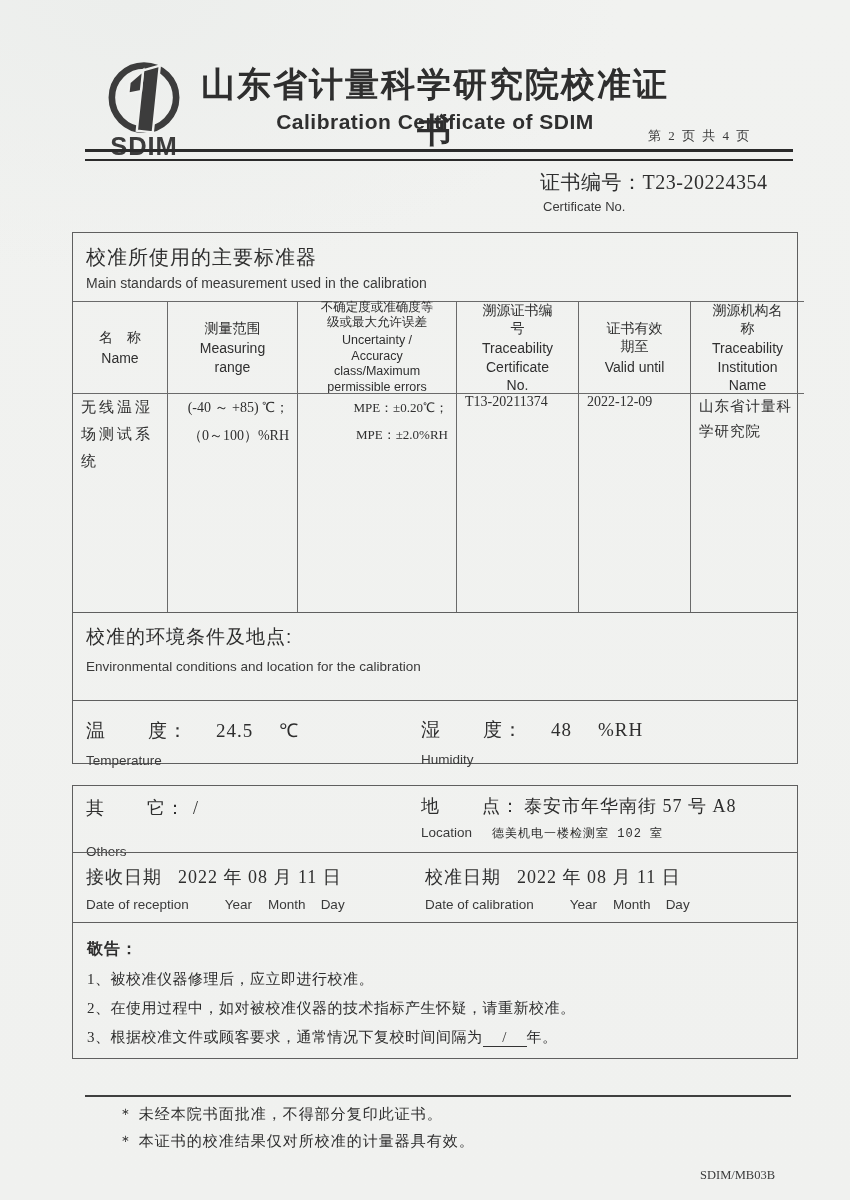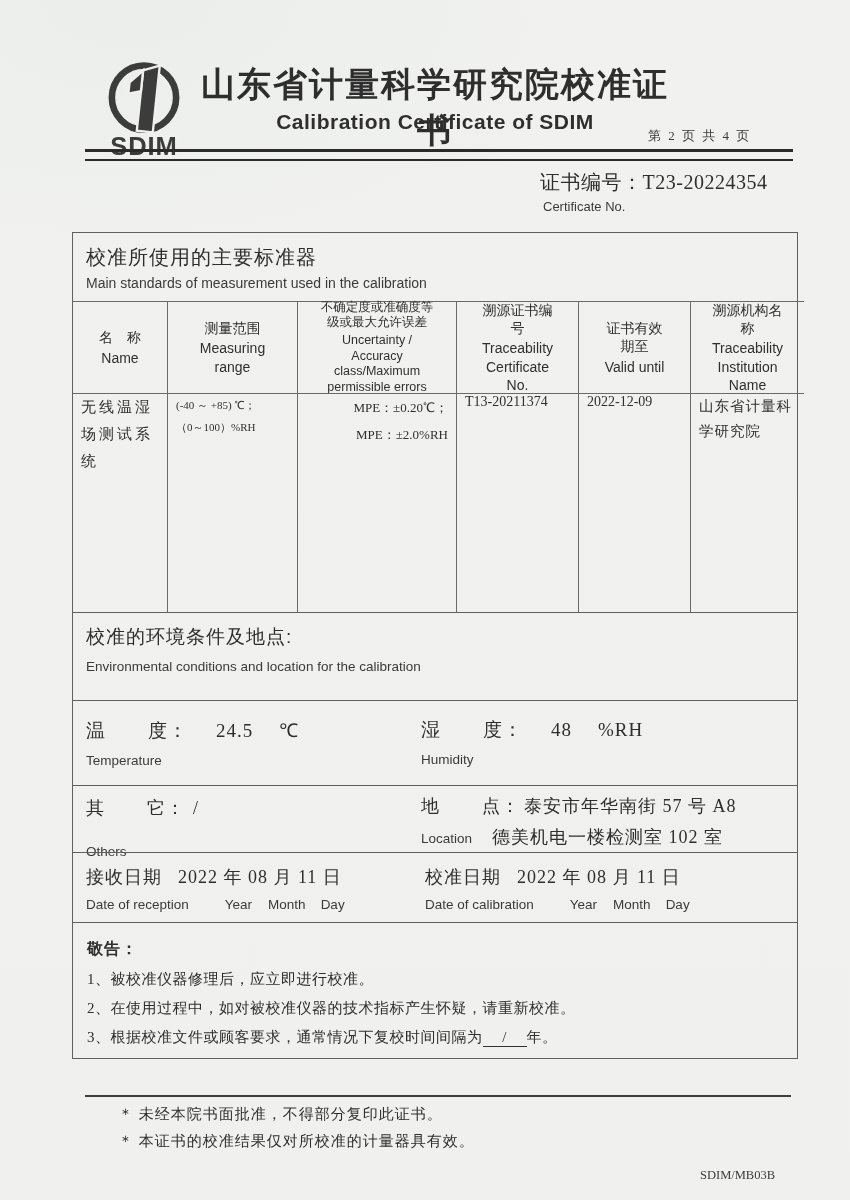--- a/index.html
+++ b/index.html
@@ -36,21 +36,21 @@
   .cert-no{
     position:absolute;left:540px;top:169px;
     font-family:"Liberation Serif",serif;font-size:20px;color:#2e2e2e;letter-spacing:0.5px;
   }
   .cert-no-en{position:absolute;left:543px;top:199px;font-size:13px;color:#3a3a3a;}
 
   
   .box{position:absolute;left:72px;width:726px;border:1px solid #5f5f5f;box-sizing:border-box;}
   .box-a{top:232px;height:381px;}
   .box-b{top:612px;height:89px;}
-  .box-c{top:700px;height:86px;}
+  .box-c{top:700px;height:64px;}
   .box-d{top:785px;height:68px;}
   .box-e{top:852px;height:71px;}
   .box-f{top:922px;height:137px;}
 
   
   .sec-title-cn{padding:11px 13px 0;font-size:20px;letter-spacing:1px;color:#2e2e2e;}
   .sec-title-en{padding:4px 13px 0;font-size:14px;color:#3a3a3a;}
 
   
   .std-table{
@@ -60,36 +60,36 @@
     grid-template-rows:92px 1fr;
   }
   .std-table .cell{border-top:1px solid #6a6a6a;border-left:1px solid #6a6a6a;box-sizing:border-box;}
   .std-table .cell.c0{border-left:none;}
   .hcell{display:flex;flex-direction:column;justify-content:center;align-items:center;
          text-align:center;font-size:14px;line-height:1.3;padding:3px 21px;color:#2f2f2f;}
   .hcell .en{margin-top:2px;}
   .hcell.small{font-size:12.5px;line-height:1.25;}
   .dcell{padding:0 8px;font-size:14px;color:#2f2f2f;}
   .dcell.name{font-family:"Liberation Serif",serif;font-size:15px;letter-spacing:3px;line-height:1.8;}
-  .dcell.range{font-family:"Liberation Serif",serif;font-size:11px;line-height:2.0;}
+  .dcell.range{font-family:"Liberation Serif",serif;font-size:14px;line-height:2.0;text-align:right;}
   .dcell.mpe{font-family:"Liberation Serif",serif;font-size:13px;line-height:2.1;text-align:right;}
   .dcell.mono-ish{font-family:"Liberation Serif",serif;font-size:14px;}
   .dcell.inst{font-family:"Liberation Serif",serif;font-size:14.5px;letter-spacing:1px;line-height:1.75;}
 
   
   .pane{position:absolute;top:16px;}
   .pane.left{left:13px;}
   .pane.right{left:348px;}
   .env-line{font-size:19px;color:#2e2e2e;letter-spacing:1px;white-space:nowrap;}
   .env-line .gap{margin-left:42px;}
   .env-line .val{font-family:"Liberation Serif",serif;margin-left:28px;}
   .env-line .unit{font-family:"Liberation Serif",serif;margin-left:26px;}
   .env-en{font-size:13.5px;color:#3a3a3a;margin-top:9px;}
   .loc-line2{font-size:13.5px;color:#3a3a3a;margin-top:7px;white-space:nowrap;}
-  .loc-line2 .val2{font-family:Liberation Serif, serif;font-size:18px;color:#2e2e2e;margin-left:20px;letter-spacing:1px;}
+  .loc-line2 .val2{font-family:Liberation Mono, monospace;font-size:12px;color:#2e2e2e;margin-left:20px;letter-spacing:1px;}
 
   
   .date-line{font-size:18px;color:#2e2e2e;letter-spacing:1px;white-space:nowrap;}
   .date-line .dval{font-family:"Liberation Serif",serif;margin-left:16px;}
   .date-en{font-size:13.5px;color:#3a3a3a;margin-top:8px;white-space:nowrap;}
   .date-en .w1{margin-left:36px;} .date-en .w2{margin-left:16px;} .date-en .w3{margin-left:15px;}
 
   
   .notice{padding:16px 14px 0;font-family:"Liberation Serif",serif;color:#2e2e2e;}
   .notice-title{font-size:16px;font-weight:bold;letter-spacing:1px;}

